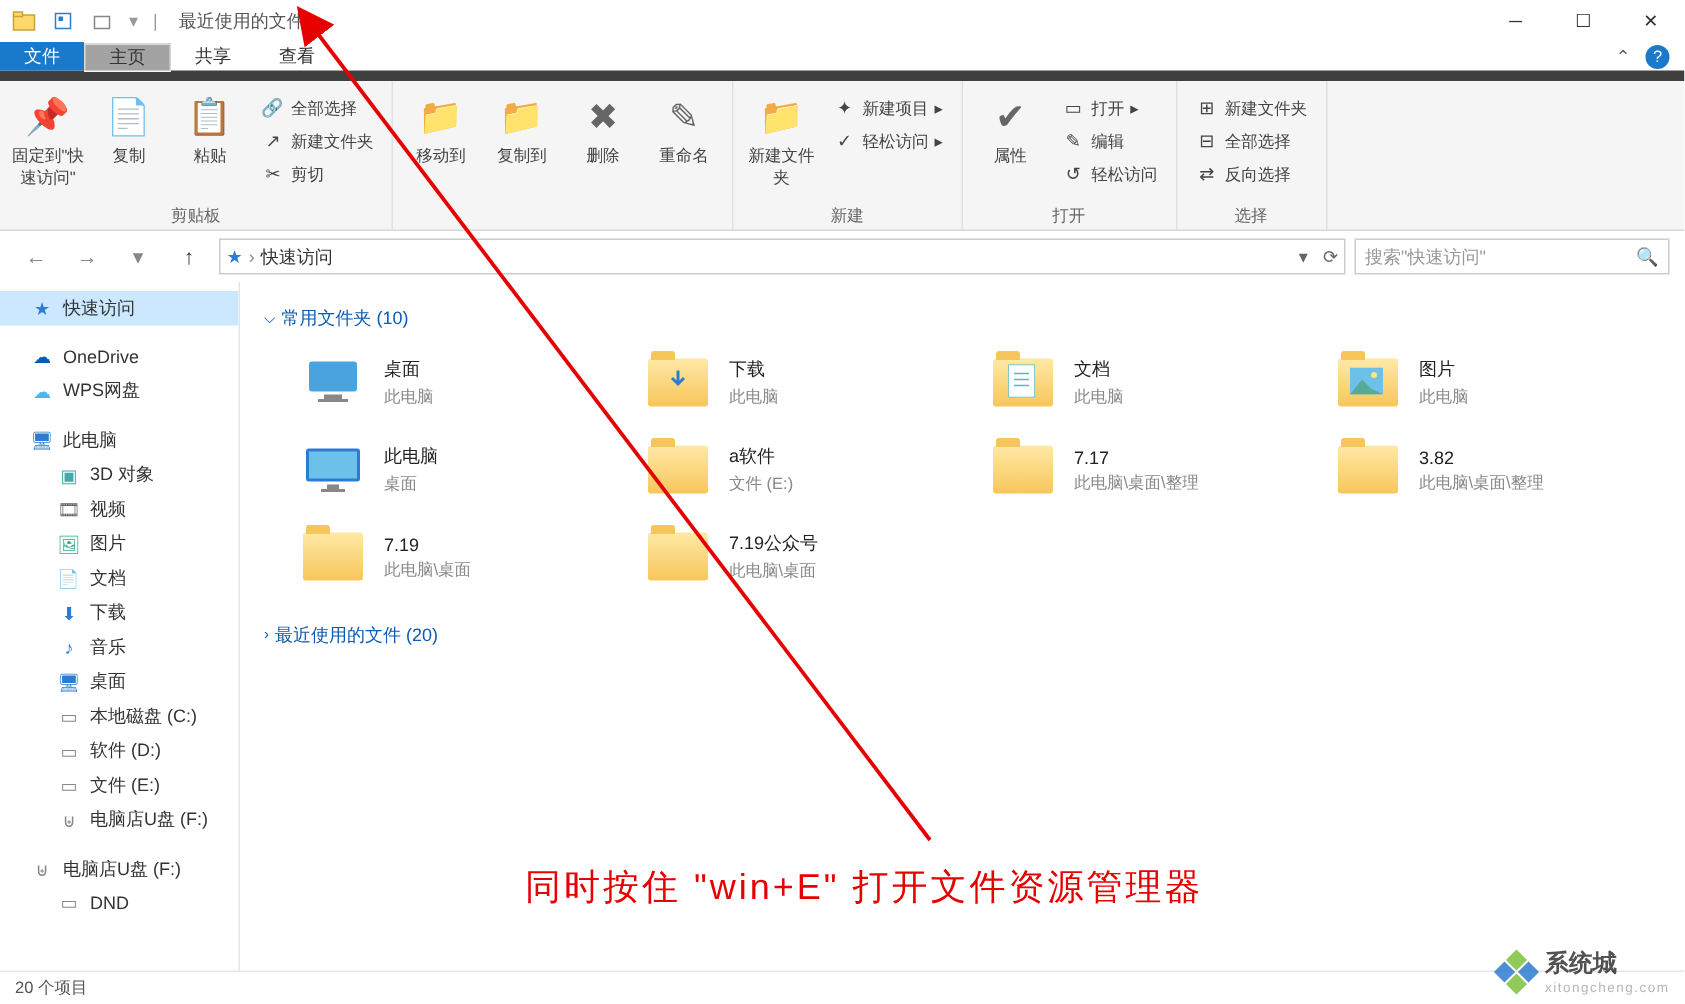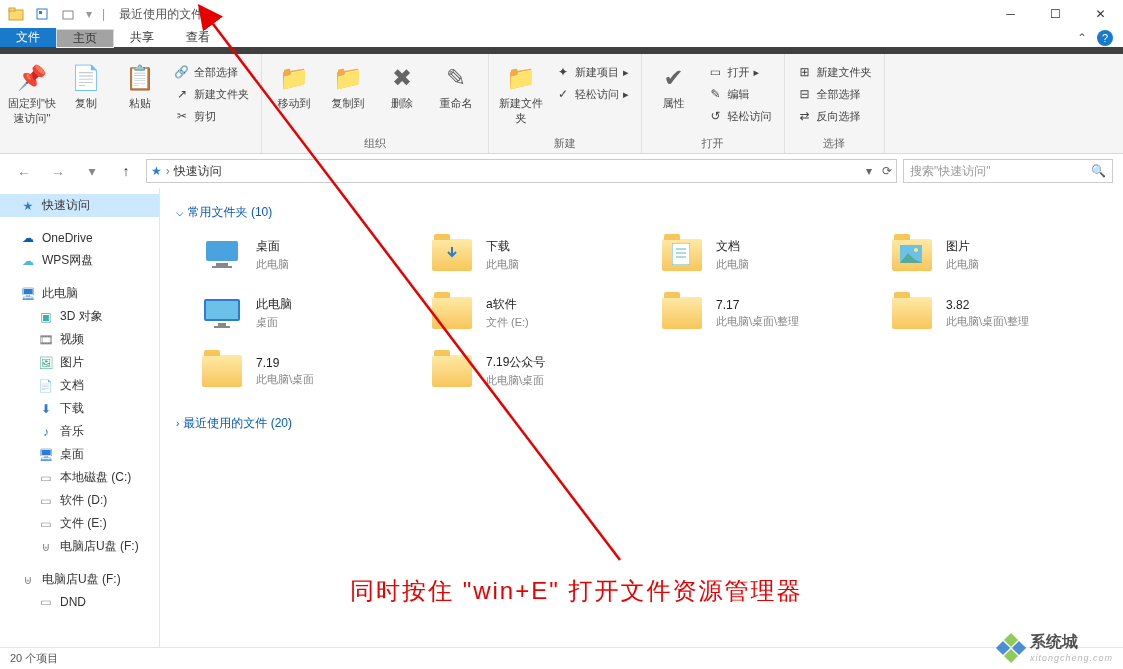--- a/index.html
+++ b/index.html
@@ -72,21 +72,21 @@
 
 
 .arrow-svg { position: absolute; top: 0; left: 0; pointer-events: none; }
 .annot-text { position: absolute; left: 350px; top: 575px; color: #e60000; font-size: 24px; letter-spacing: 2px; }
 
 
 .watermark { position: absolute; right: 10px; bottom: 6px; display: flex; align-items: center; gap: 6px; opacity: 0.85; }
 .wm-ic { width: 26px; height: 26px; position: relative; }
 .wm-sq { position: absolute; width: 10px; height: 10px; transform: rotate(45deg); }
 .wm-text { font-weight: bold; font-size: 16px; color: #333; }
-.wm-sub { font-size: 9px; color: #aaa; letter-spacing: 1px; font-style: italic; }
+.wm-sub { font-size: 9px; color: #aaa; letter-spacing: 1px; }
 </style>
 </head>
 <body>
 
 <div class="titlebar">
   <div class="tb-left">
     <div class="tb-icon">
         <svg width="16" height="16">
           <rect x="1" y="4" width="14" height="10" fill="#ffd76b" stroke="#c9a23a"></rect>
           <rect x="1" y="2" width="6" height="3" fill="#ffd76b" stroke="#c9a23a"></rect>
@@ -148,41 +148,41 @@
         <div class="rsmall">
             <span class="ic">↗</span>
             <span>新建文件夹</span>
           </div>
         <div class="rsmall">
             <span class="ic">✂</span>
             <span>剪切</span>
           </div>
       </div>
     </div>
+    <div class="rgroup-label">剪贴板</div>
   </div>
   <div class="rgroup">
     <div class="rgroup-body">
       <div class="rbig">
           <div class="ic">📁</div>
           <span>移动到</span>
         </div>
       <div class="rbig">
           <div class="ic">📁</div>
           <span>复制到</span>
         </div>
       <div class="rbig">
           <div class="ic">✖</div>
           <span>删除</span>
         </div>
       <div class="rbig">
           <div class="ic">✎</div>
           <span>重命名</span>
         </div>
     </div>
-    <div class="rgroup-label">组织</div>
   </div>
   <div class="rgroup">
     <div class="rgroup-body">
       <div class="rbig">
           <div class="ic">📁</div>
           <span>新建文件夹</span>
         </div>
       <div class="rsmall-col">
         <div class="rsmall"><span class="ic">✦</span><span>新建项目</span> ▸</div>
         <div class="rsmall"><span class="ic">✓</span><span>轻松访问</span> ▸</div>

